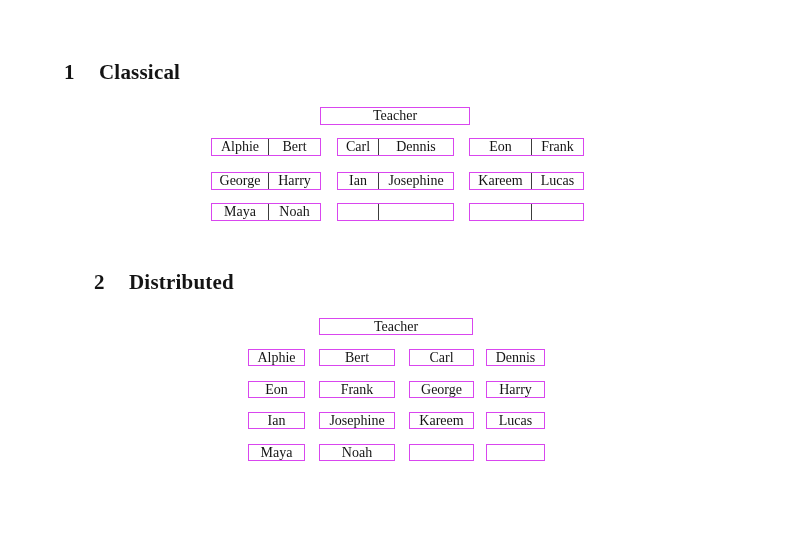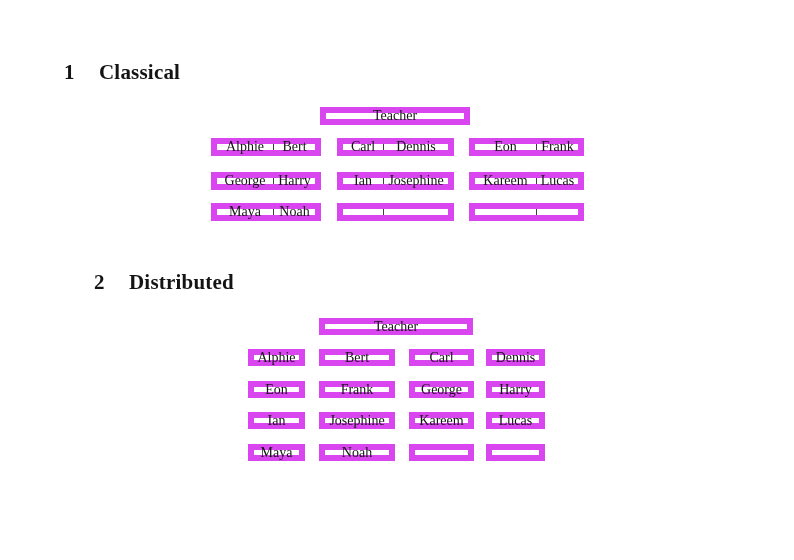--- a/index.html
+++ b/index.html
@@ -18,21 +18,21 @@
     font-size: 21px;
     font-weight: 700;
     line-height: 1;
     white-space: nowrap;
     letter-spacing: 0.2px;
   }
   .heading .num { display: inline-block; width: 35px; }
   .box {
     position: absolute;
     box-sizing: border-box;
-    border: 6px solid #d946ef;
+    border: 1px solid #d946ef;
     background: #ffffff;
     display: flex;
   }
   .teacher {
     align-items: center;
     justify-content: center;
     font-size: 14px;
     line-height: 1;
   }
   .desk { padding: 0; }

